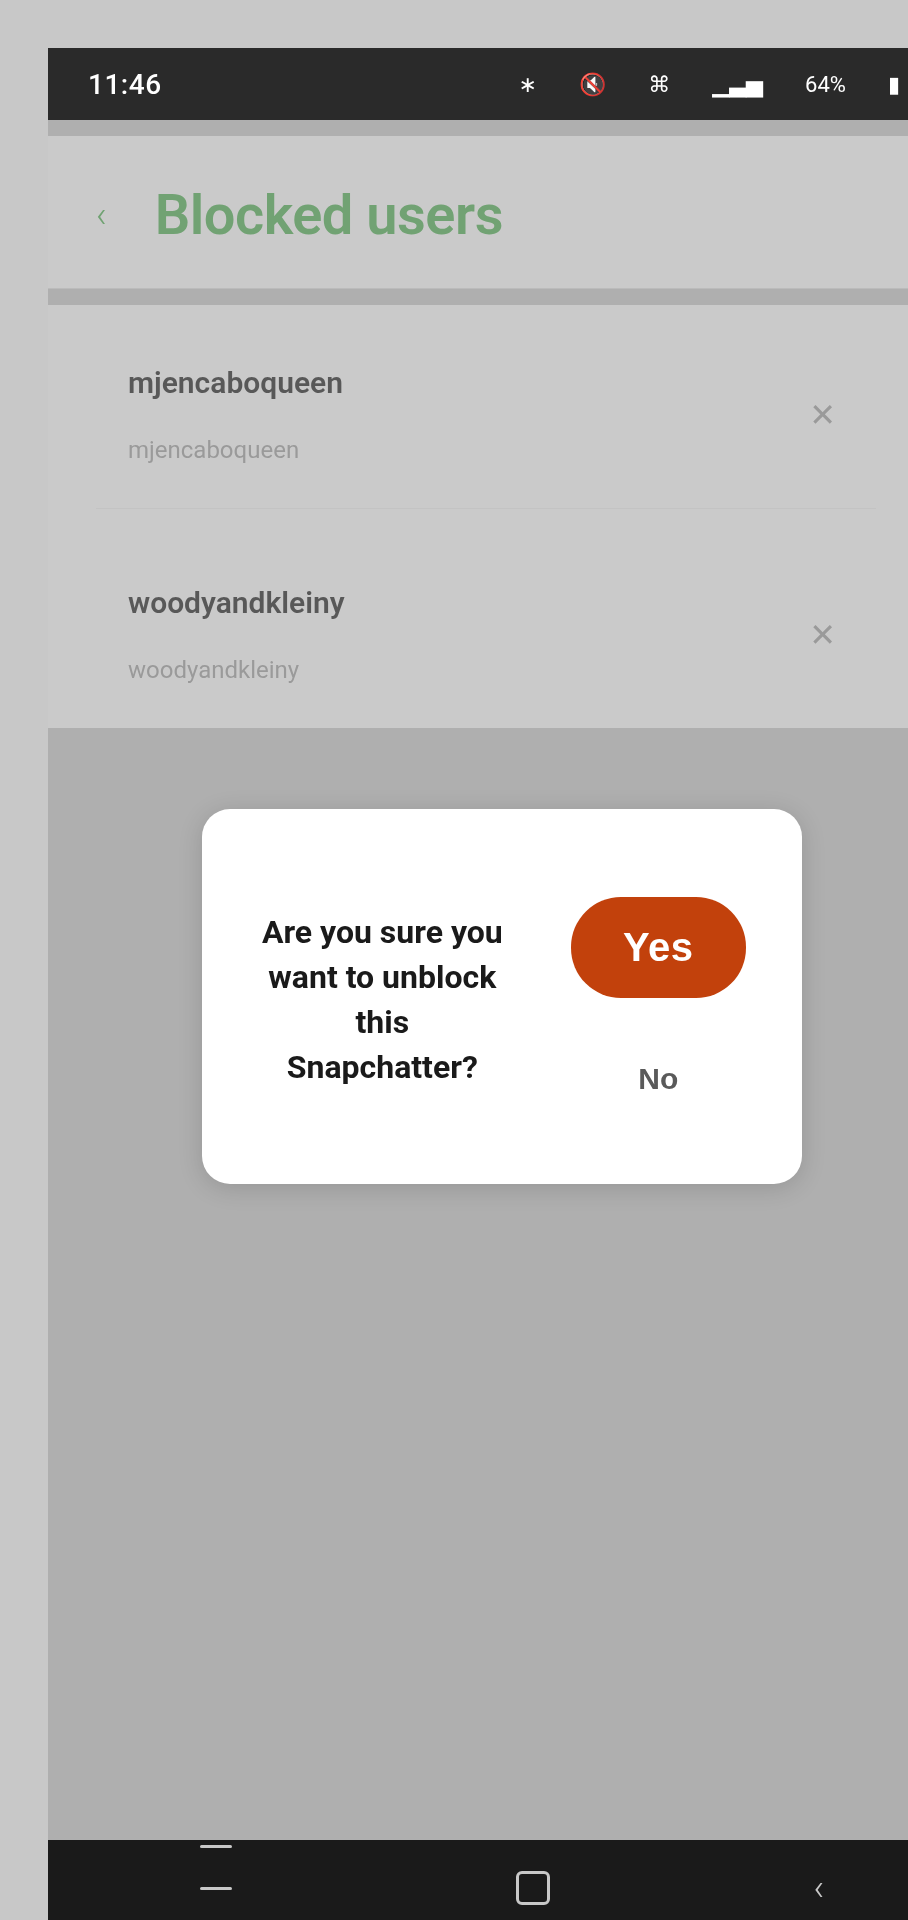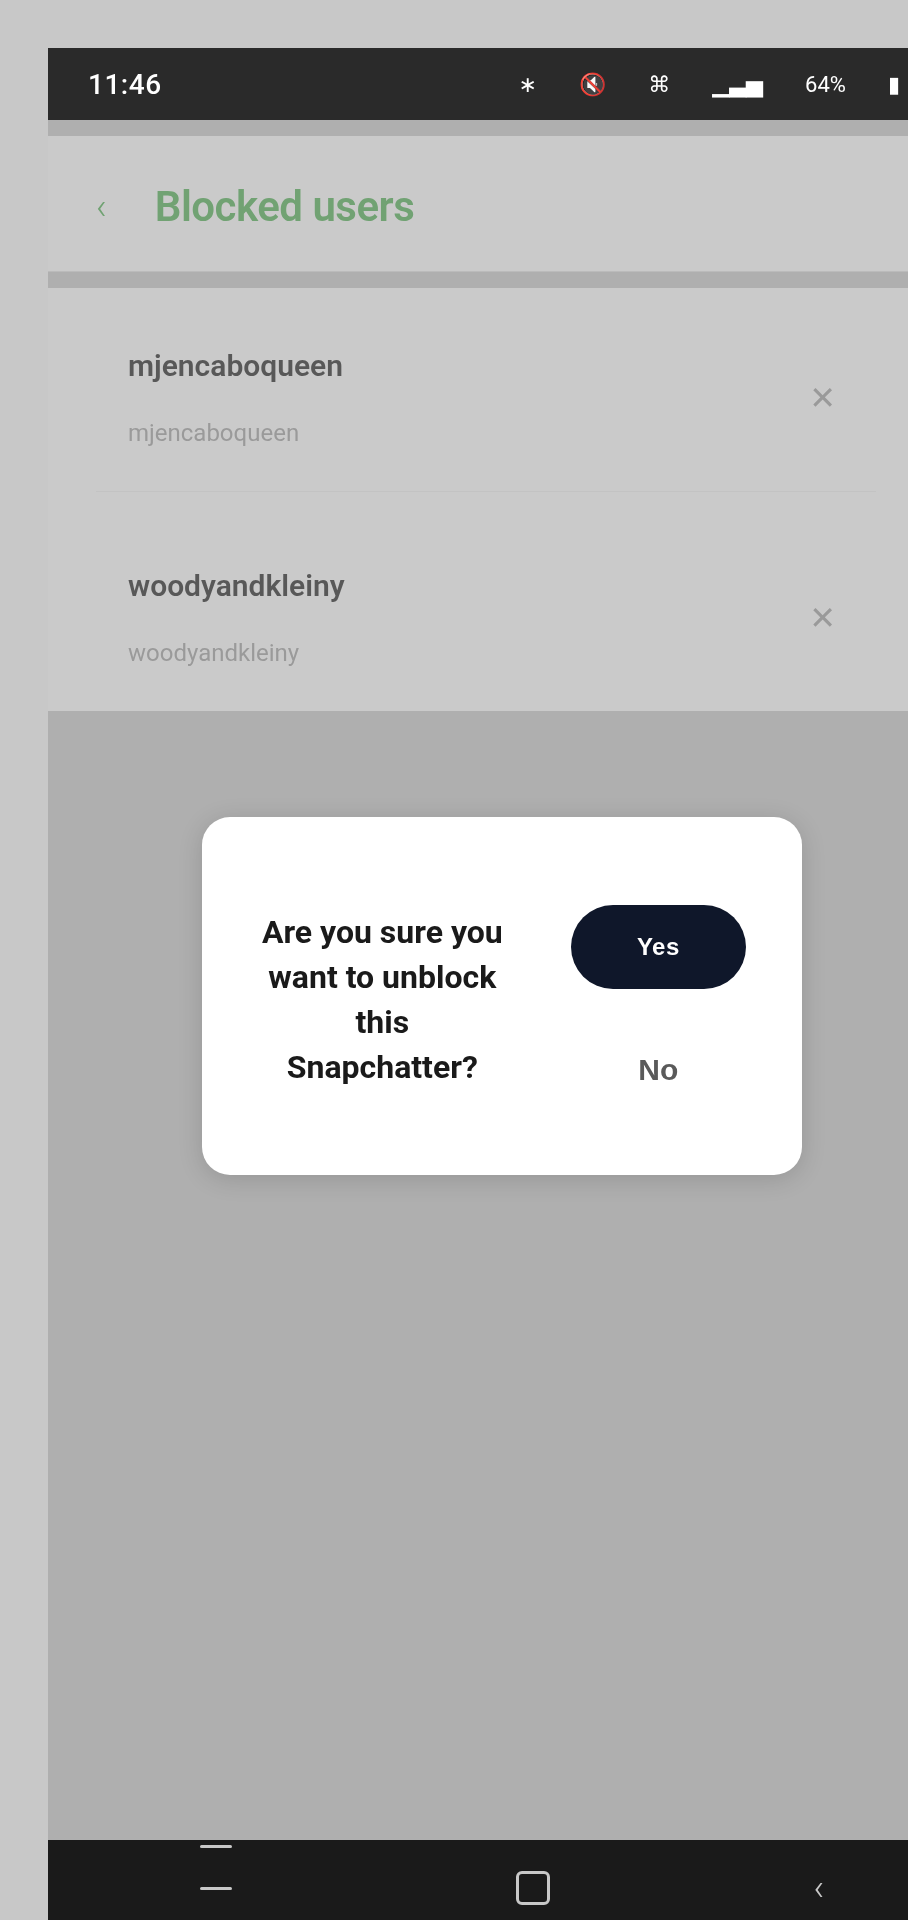--- a/index.html
+++ b/index.html
@@ -61,21 +61,21 @@
 
     .back-arrow {
       color: #4CAF50;
       font-size: 36px;
       font-weight: 300;
       line-height: 1;
     }
 
     .page-title {
       color: #4CAF50;
-      font-size: 42px;
+      font-size: 56px;
       font-weight: 600;
       letter-spacing: -0.5px;
     }
 
     
     .users-list {
       background: #ffffff;
       margin-top: 0;
       padding: 0 32px;
     }
@@ -164,26 +164,26 @@
     .dialog-buttons {
       width: 100%;
       display: flex;
       flex-direction: column;
       align-items: center;
       gap: 24px;
     }
 
     .yes-button {
       width: 100%;
-      background: #0f172a;
+      background: #c2410c;
       border: none;
       border-radius: 50px;
       padding: 28px 0;
       color: #ffffff;
-      font-size: 24px;
+      font-size: 40px;
       font-weight: 600;
       cursor: pointer;
       letter-spacing: 0.5px;
     }
 
     .no-button {
       background: none;
       border: none;
       color: #5a5a5a;
       font-size: 30px;

